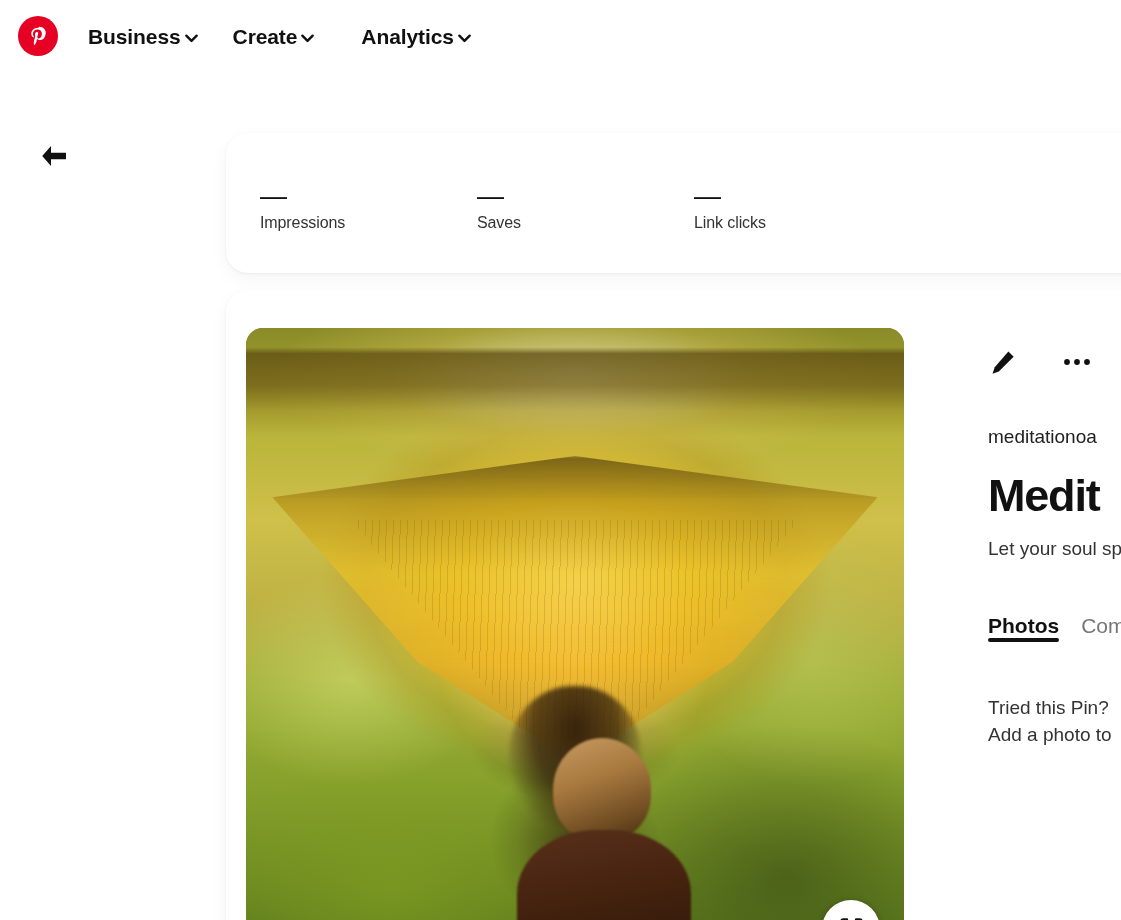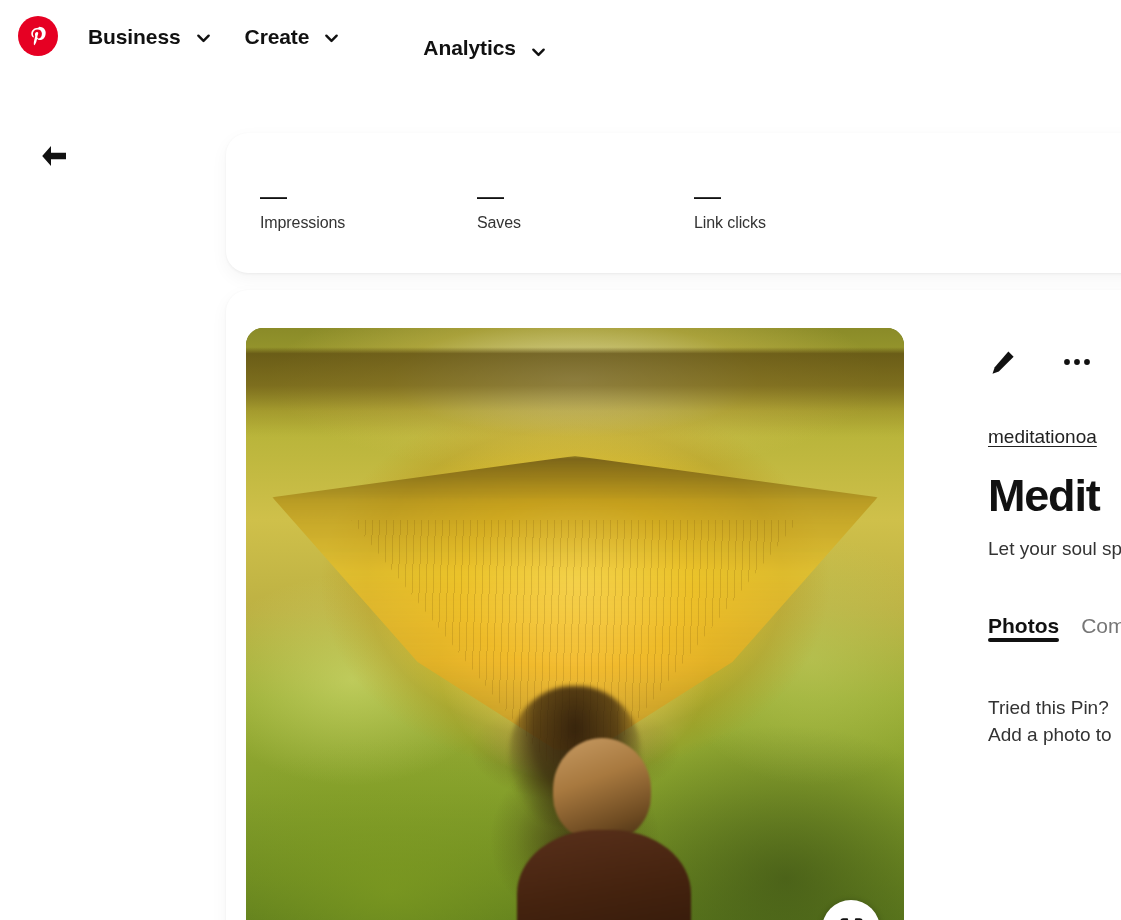--- a/index.html
+++ b/index.html
@@ -43,42 +43,42 @@
     align-items: center;
     justify-content: center;
     flex: none;
     margin-top: -2px;
   }
   .pin-logo svg { display: block; }
 
   .nav-item {
     display: flex;
     align-items: center;
-    gap: 15px;
+    gap: 3px;
     margin-left: 26px;
     cursor: pointer;
     height: 46px;
     padding: 0 4px;
     border-radius: 8px;
   }
   .nav-item:first-of-type { margin-left: 24px; }
   .nav-label {
     font-size: 21px;
     font-weight: 700;
     color: #111111;
     letter-spacing: -0.1px;
     white-space: nowrap;
   }
   .chev {
     width: 15px; height: 15px;
     flex: none;
     margin-top: 3px;
   }
   .nav-gap-1 { }
-  .nav-gap-2 { margin-left: 76px; align-items: flex-end; }
+  .nav-gap-2 { margin-left: 38px; }
 
   
   .back-arrow {
     position: absolute;
     left: 36px;
     top: 138px;
     width: 36px;
     height: 36px;
     cursor: pointer;
     z-index: 30;
@@ -281,21 +281,20 @@
     background: none;
     border: none;
     flex: none;
   }
 
   .detail-link {
     display: inline-block;
     margin-top: 44px;
     font-size: 19px;
     color: #222222;
-    text-decoration: underline;
     text-underline-offset: 3px;
     cursor: pointer;
     white-space: nowrap;
   }
 
   .detail-title {
     margin-top: 22px;
     font-size: 45px;
     font-weight: 700;
     color: #111111;

